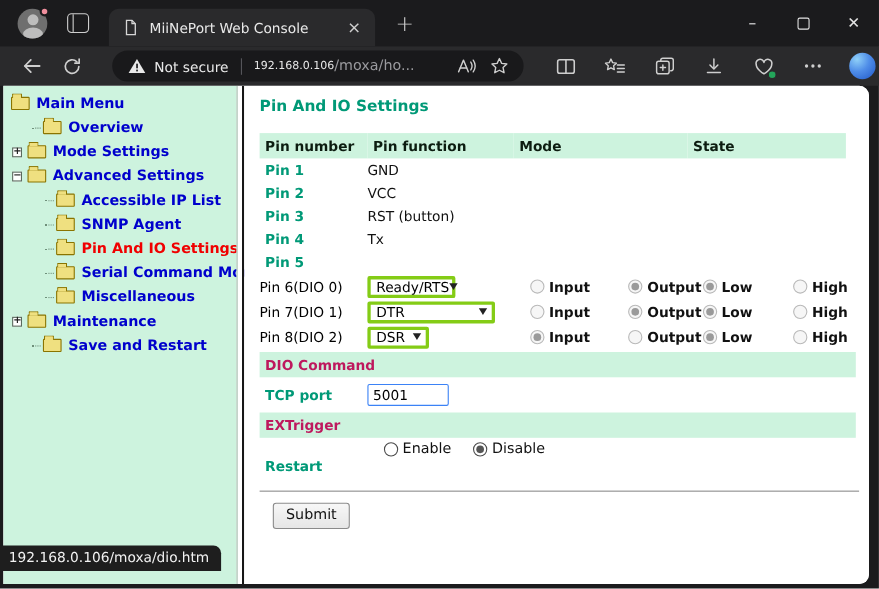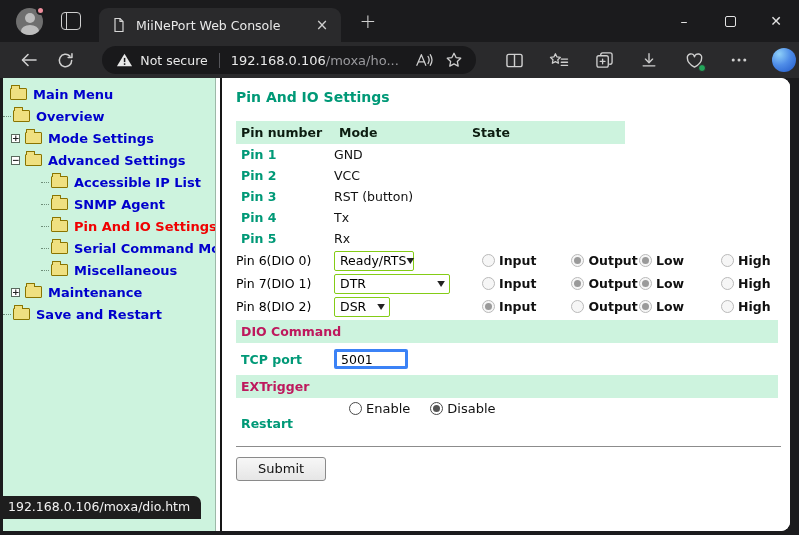--- a/index.html
+++ b/index.html
@@ -24,74 +24,74 @@
   .win-controls { position:absolute; right:0; top:0; height:42px; display:flex; align-items:center; }
   .win-btn { width:46px; height:42px; display:flex; align-items:center; justify-content:center; color:#e3e3e3; font-size:14px; }
   .win-max-glyph { width:11px; height:11px; border:1.4px solid #e3e3e3; border-radius:2px; }
   
   .toolbar { height:36px; background:#2a2a2c; display:flex; align-items:center; }
   .nav-btn { width:30px; height:30px; display:flex; align-items:center; justify-content:center; margin-left:8px; }
   .nav-btn:first-child { margin-left:14px; }
   .pill { margin-left:22px; width:384px; height:28px; background:#19191b; border-radius:15px; display:flex; align-items:center; padding:0 10px 0 14px; }
   .pill .label { color:#e9e9e9; font-size:12.5px; margin-left:7px; }
   .pill .divider { width:1px; height:15px; background:#55555a; margin:0 11px; }
-  .pill .host { color:#e9e9e9; font-size:13px; }
+  .pill .host { color:#e9e9e9; font-size:10px; }
   .pill .path { color:#9a9a9e; font-size:13px; }
   .pill .spacer { flex:1; }
   .pill-icon { width:24px; height:24px; display:flex; align-items:center; justify-content:center; margin-left:6px; }
   .tb-icons { display:flex; align-items:center; margin-left:8px; }
   .tb-icon { width:30px; height:30px; display:flex; align-items:center; justify-content:center; margin-left:15px; position:relative; }
   .green-dot { position:absolute; right:3px; bottom:3px; width:8px; height:8px; border-radius:50%; background:#23a55a; border:1.5px solid #2a2a2c; }
   .copilot { width:24px; height:24px; border-radius:50%; background:radial-gradient(circle at 30% 25%, #8fd0f8 0%, #4f8de8 45%, #1f57c8 100%); }
   
   .content { position:absolute; left:3px; right:9px; top:78px; bottom:4px; background:#ffffff; border-radius:0 9px 9px 0; display:flex; overflow:hidden; }
   .sidebar { width:212px; background:#cdf3de; padding-top:5px; flex:none; }
   .frame-divider { width:7px; background:#ffffff; border-left:1px solid #9db8a8; border-right:2px solid #171717; flex:none; }
   
   .tree-row { height:22px; display:flex; align-items:center; font-size:13px; }
   .tree-label { color:#0000cc; font-weight:bold; margin-left:6px; white-space:nowrap; }
   .tree-row.active .tree-label { color:#f00000; }
   .folder { width:17px; height:12px; background:#efe080; border:1px solid #8a7400; border-radius:1px; position:relative; flex:none; }
   .folder::before { content:""; position:absolute; top:-4px; left:0; width:7px; height:3px; background:#efe080; border:1px solid #8a7400; border-bottom:none; border-radius:1px 1px 0 0; }
   .expander { width:9px; height:9px; border:1px solid #5a6a5e; background:#fff; color:#222; font-size:9px; line-height:7px; text-align:center; flex:none; margin-right:5px; font-weight:bold; }
   .stub { width:8px; border-top:1px dotted #6f8f7a; flex:none; margin-right:2px; }
-  .ind0 { padding-left:7px; } .ind1 { } .ind1e { padding-left:8px; } .ind2 { padding-left:38px; }
+  .ind0 { padding-left:7px; } .ind1 { padding-left:26px; } .ind1e { padding-left:8px; } .ind2 { padding-left:38px; }
   
   .main { flex:1; background:#fff; padding:11px 0 0 14px; position:relative; }
   .page-title { color:#009977; font-weight:bold; font-size:14px; margin-bottom:16px; }
   .grid-row { display:grid; grid-template-columns:98px 133px 158px 144px; column-gap:0; width:542px; }
   .cell { display:flex; align-items:center; }
   .hdr .cell { background:#cdf3de; font-weight:bold; font-size:12.5px; color:#0c1c10; height:23px; padding-left:5px; }
   .prow { height:21px; font-size:12.5px; }
   .prow .pin, .lbl-teal { color:#009977; font-weight:bold; padding-left:5px; font-size:12.5px; }
   .prow .fn { color:#111; }
   .diorow { height:23px; font-size:12.5px; }
   .band { width:542px; background:#cdf3de; font-weight:bold; font-size:12.5px; color:#be185d; height:23px; display:flex; align-items:center; padding-left:5px; margin:2px 0; }
   
-  .sel { height:20px; border:1px solid #84cc16; border-radius:2px; background:#fff; display:flex; align-items:center; font-size:12.5px; color:#000; padding-left:5px; justify-content:space-between; }
+  .sel { height:20px; border:3px solid #84cc16; border-radius:2px; background:#fff; display:flex; align-items:center; font-size:12.5px; color:#000; padding-left:5px; justify-content:space-between; }
   .sel .chev { font-size:10px; color:#222; margin-right:4px; transform:scaleY(0.8); }
   .sel-w80 { width:80px; } .sel-w116 { width:116px; } .sel-w56 { width:56px; }
   
   .radio { width:13px; height:13px; border-radius:50%; background:#fff; flex:none; position:relative; }
   .radio.dis { border:1.5px solid #b9b9b9; background:#f6f6f6; }
   .radio.dis.checked::after { content:""; position:absolute; inset:2px; border-radius:50%; background:#9a9a9a; }
   .radio.en { border:1.5px solid #4a4a4a; }
   .radio.en.checked::after { content:""; position:absolute; inset:2px; border-radius:50%; background:#555; }
   .rgroup { display:flex; align-items:center; }
   .rlab { font-size:12.5px; color:#111; font-weight:bold; margin-left:4px; }
   .mode-cell { padding-left:15px; } .mode-cell .g2 { margin-left:35px; }
   .state-cell { padding-left:14px; } .state-cell .g2 { margin-left:37px; }
   .tcp-row { height:28px; align-items:center; }
-  .tcp-input { width:74px; height:20px; border:3px solid #3b82f6; border-radius:2px; font-size:12.5px; padding-left:4px; font-family:inherit; color:#000; }
+  .tcp-input { width:74px; height:20px; border:1px solid #3b82f6; border-radius:2px; font-size:12.5px; padding-left:4px; font-family:inherit; color:#000; }
   .restart-row { height:26px; margin-top:3px; }
   .restart-opts { grid-column:2 / -1; padding-left:15px; }
   .restart-opts .g2 { margin-left:20px; }
   .restart-row .rlab { font-weight:normal; font-size:13px; }
   .rule { width:545px; border:none; border-top:1px solid #8c8c8c; margin-top:19px; }
-  .submit-btn { margin-top:10px; margin-left:0; font-family:inherit; font-size:13px; color:#111; background:linear-gradient(#f7f7f7,#e6e6e6); border:1px solid #8a8a8a; border-radius:3px; padding:3px 21px 4px; }
+  .submit-btn { margin-top:10px; margin-left:12px; font-family:inherit; font-size:13px; color:#111; background:linear-gradient(#f7f7f7,#e6e6e6); border:1px solid #8a8a8a; border-radius:3px; padding:3px 11px 4px; }
   
   .status-tip { position:absolute; left:0; bottom:16px; background:#1e1e1e; color:#f2f2f2; font-size:12.5px; padding:3px 11px 5px 8px; border-top-right-radius:7px; white-space:nowrap; }
   svg { display:block; }
 </style>
 </head>
 <body>
 
 <div class="titlebar">
   <div class="avatar-wrap">
     <div class="avatar"></div>
@@ -262,20 +262,21 @@
   </div>
 
   <div class="frame-divider"></div>
 
   <div class="main">
     <div class="page-title">Pin And IO Settings</div>
 
     
     <div class="grid-row hdr">
       <div class="cell">Pin number</div>
+      <div class="cell">Pin function</div>
       <div class="cell">Mode</div>
       <div class="cell">State</div>
     </div>
 
     
     <div class="grid-row prow">
       <div class="cell pin">Pin 1</div>
       <div class="cell fn">GND</div>
       <div class="cell"></div>
         <div class="cell"></div>
@@ -293,21 +294,20 @@
         <div class="cell"></div>
     </div>
     <div class="grid-row prow">
       <div class="cell pin">Pin 4</div>
       <div class="cell fn">Tx</div>
       <div class="cell"></div>
         <div class="cell"></div>
     </div>
     <div class="grid-row prow">
       <div class="cell pin">Pin 5</div>
-      <div class="cell fn">Rx</div>
       <div class="cell"></div>
         <div class="cell"></div>
     </div>
 
     
     <div class="grid-row diorow">
       <div class="cell pin">Pin 6(DIO 0)</div>
       <div class="cell">
         <div class="sel sel-w80">
           <span>Ready/RTS</span>

